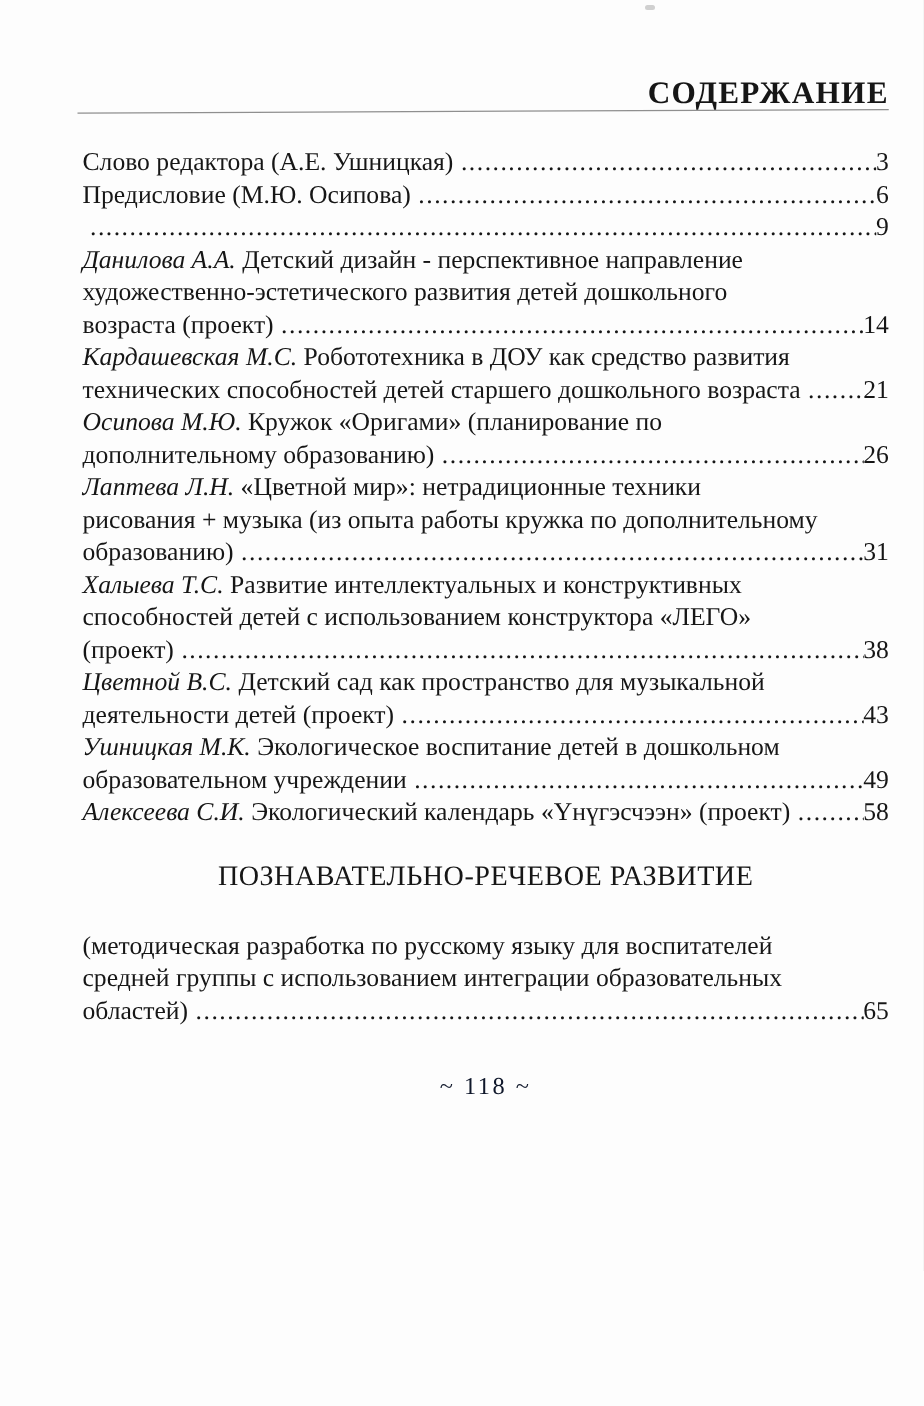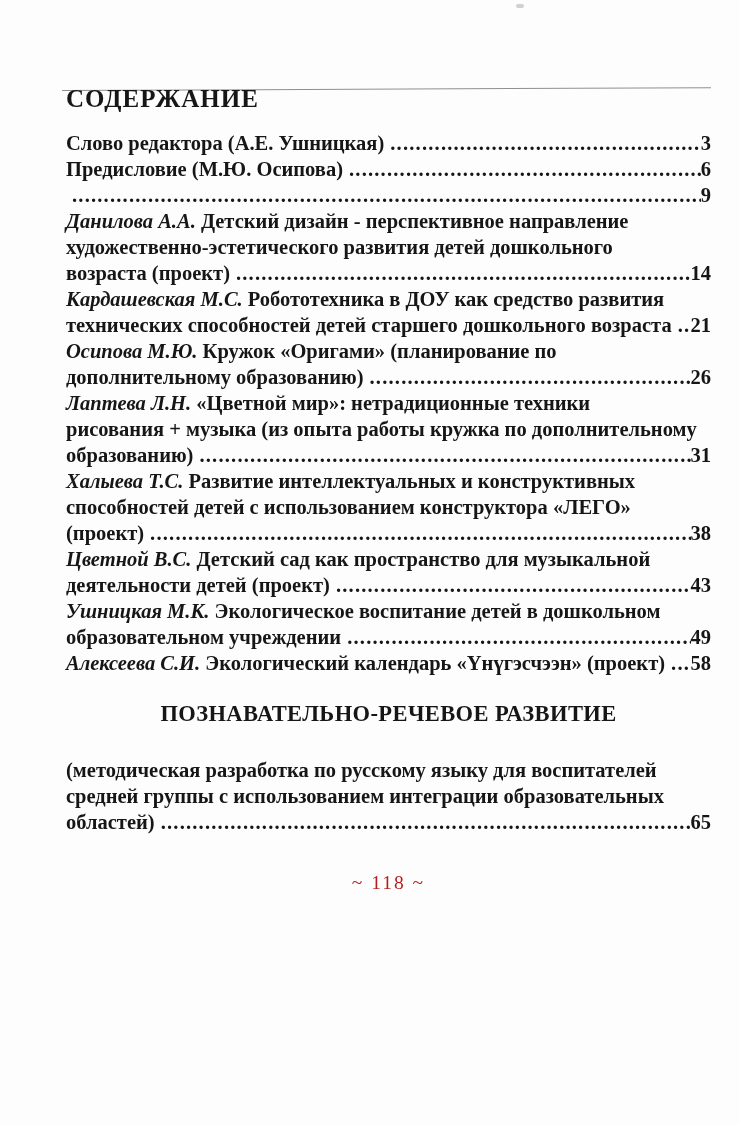--- a/index.html
+++ b/index.html
@@ -37,32 +37,31 @@
     border-radius: 2px;
     opacity: 0.8;
   }
   .content {
     position: absolute;
     top: 0;
     left: 66px;
     width: 645px;
   }
   .doc-title {
-    margin-top: 84px;
+    margin-top: 60px;
     height: 30px;
     line-height: 30px;
-    text-align: left;
+    text-align: right;
     font-size: 25px;
     font-weight: bold;
     letter-spacing: 1px;
   }
   .toc {
-    margin-top: 16px;
+    margin-top: 27px;
     font-size: 20.5px;
-    font-weight: bold;
   }
   .toc-line {
     display: flex;
     align-items: baseline;
     height: 26px;
     line-height: 26px;
     white-space: nowrap;
   }
   .toc-line .entry-text {
     flex: 0 0 auto;
@@ -92,21 +91,21 @@
     margin-bottom: 30px;
   }
   .toc-heading.second {
     margin-top: 25px;
   }
   .footer {
     margin-top: 37px;
     text-align: center;
     font-size: 19.5px;
     letter-spacing: 2px;
-    color: #b91c1c;
+    color: #0f172a;
   }
 </style>
 </head>
 <body>
 
 <div class="page">
   <div class="top-rule"></div>
   <div class="speck"></div>
 
   <div class="content">

